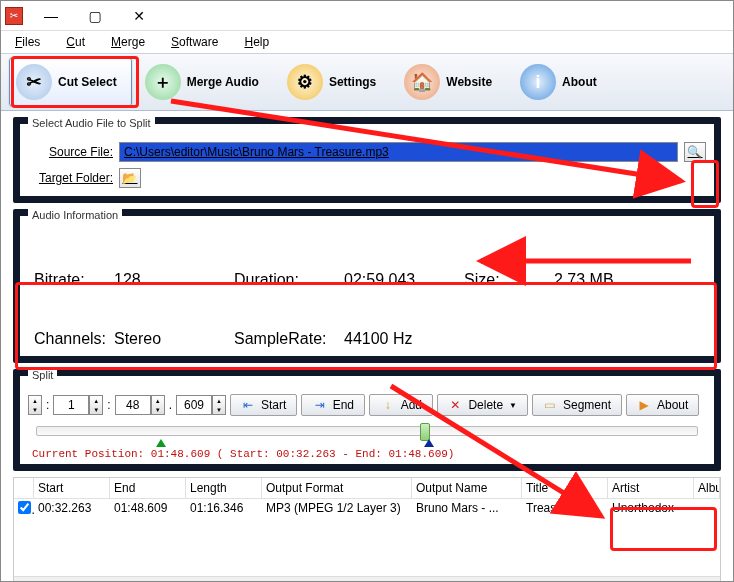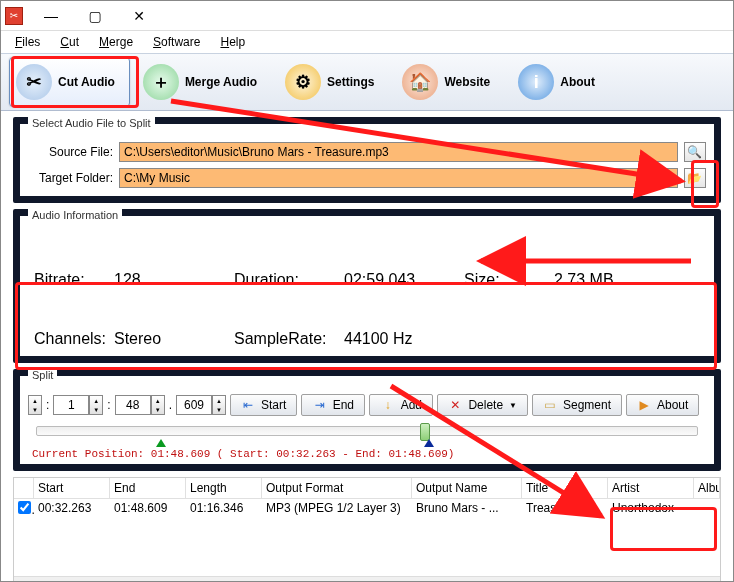--- a/index.html
+++ b/index.html
@@ -1,38 +1,38 @@
 <!DOCTYPE html>
 <html><head>
 <meta charset="utf-8">
 <style>
 * { box-sizing: border-box; margin: 0; padding: 0; font-family: "Segoe UI", Tahoma, sans-serif; font-size: 12px; }
 body { background: #fff; width: 734px; height: 582px; overflow: hidden; border: 1px solid #888; position: relative; }
 .titlebar { height: 30px; display: flex; align-items: center; padding: 0 4px; background: #fff; border-bottom: 1px solid #ddd; }
 .titlebar .app-icon { width: 18px; height: 18px; background: #e04030; border: 1px solid #a02010; margin-right: 6px; display:flex; align-items:center; justify-content:center; color:#fff; font-size:10px; }
 .titlebar .title { flex: 1; }
 .winbtn { width: 44px; height: 28px; display: flex; align-items: center; justify-content: center; font-size: 14px; cursor: pointer; }
-.menubar { height: 22px; display: flex; align-items: center; padding: 0 6px; gap: 4px; }
+.menubar { height: 22px; display: flex; align-items: center; padding: 0 6px; gap: 10px; }
 .menubar span { padding: 2px 8px; cursor: pointer; }
 .menubar span u { text-decoration: underline; }
 .toolbar { height: 58px; background: linear-gradient(#f7f9fc, #e3e9f2); border-top: 1px solid #c8d2e0; border-bottom: 1px solid #b0bcd0; display: flex; align-items: center; padding: 4px 8px; gap: 6px; }
 .tool { display: flex; align-items: center; gap: 6px; padding: 6px 14px 6px 6px; border: 1px solid transparent; border-radius: 4px; cursor: pointer; font-weight: bold; }
 .tool.active { border-color: #6a8fbf; background: linear-gradient(#fff, #e6eefc); box-shadow: 0 0 2px rgba(0,0,0,.2); }
 .tool .ticon { width: 36px; height: 36px; border-radius: 50%; display:flex; align-items:center; justify-content:center; font-size:18px; }
 .ic-scissors { background: radial-gradient(#e6f0fb,#aac6e8); }
 .ic-merge { background: radial-gradient(#e6fbeb,#8ed49a); }
 .ic-settings { background: radial-gradient(#fef5dc,#f2c04a); }
 .ic-website { background: radial-gradient(#fde8dc,#e8a07a); }
 .ic-about { background: radial-gradient(#e0edfb,#5a9be0); color:#fff; }
 .content { padding: 6px 12px; }
 .group { border: 7px solid #0f172a; border-radius: 2px; margin-bottom: 6px; position: relative; padding: 18px 8px 8px 8px; }
 .group > legend, .group-label { position: absolute; top: -1px; left: 8px; background: #fff; padding: 0 4px; font-size: 11px; color: #333; transform: translateY(-50%); }
-.row { display: flex; align-items: center; gap: 6px; margin-bottom: 6px; }
+.row { display: flex; align-items: center; gap: 6px; margin-bottom: 6px; text-decoration: underline; }
 .row label { width: 85px; text-align: right; }
-input[type=text] { border: 1px solid #888; padding: 2px 4px; height: 20px; background: #fdba74; }
+input[type=text] { border: 1px solid #888; padding: 2px 4px; height: 20px; background: #1d4ed8; }
 .browse { width: 22px; height: 20px; border: 1px solid #888; background: linear-gradient(#fdfdfd,#e6e6e6); display:flex; align-items:center; justify-content:center; cursor:pointer; font-size:11px; }
 .info-grid { display: grid; grid-template-columns: 80px 120px 110px 120px 90px auto; row-gap: 4px; padding-left: 6px; }
 .info-grid div { font-size: 16px; margin-top: 37px; }
 .split-controls { display: flex; align-items: center; gap: 4px; margin-bottom: 10px; }
 .spin { display:flex; align-items:center; }
 .spin input { width: 36px; text-align:center; border:1px solid #888; height:20px; }
 .spin .arrow { width:14px; height:20px; border:1px solid #888; background:linear-gradient(#fff,#e0e0e0); display:flex; flex-direction:column; }
 .spin .arrow b { flex:1; display:flex; align-items:center; justify-content:center; font-size:6px; cursor:pointer; }
 .btn { height: 22px; border: 1px solid #a0a0a0; background: linear-gradient(#fdfdfd,#e2e6ec); display: flex; align-items: center; gap: 6px; padding: 0 10px; cursor: pointer; border-radius: 2px; min-width: 64px; justify-content: center; }
 .btn .bi { width: 14px; display:flex; justify-content:center; }
@@ -69,21 +69,21 @@
   <span><u>F</u><b></b>iles</span>
   <span><u>C</u>ut</span>
   <span><u>M</u>erge</span>
   <span><u>S</u>oftware</span>
   <span><u>H</u>elp</span>
 </div>
 
 <div class="toolbar">
   <div class="tool active">
     <div class="ticon ic-scissors">✂</div>
-    <span>Cut Audio</span>
+    <span>Cut Select</span>
   </div>
   <div class="tool">
     <div class="ticon ic-merge">＋</div>
     <span>Merge Audio</span>
   </div>
   <div class="tool">
     <div class="ticon ic-settings">⚙</div>
     <span>Settings</span>
   </div>
   <div class="tool">
@@ -102,21 +102,20 @@
     <span class="group-label">Select Audio File to Split</span>
     <div class="row">
       <label>Source File:</label>
       <input type="text" style="flex: 1 1 0%;" value="C:\Users\editor\Music\Bruno Mars - Treasure.mp3">
       <div class="browse">
           <span>🔍</span>
         </div>
     </div>
     <div class="row" style="margin-bottom:0">
       <label>Target Folder:</label>
-      <input type="text" style="flex: 1 1 0%;" value="C:\My Music">
       <div class="browse">
           <span>📂</span>
         </div>
     </div>
   </div>
 
   <div class="group">
     <span class="group-label">Audio Information</span>
     <div class="info-grid">
       <div>Bitrate:</div>

